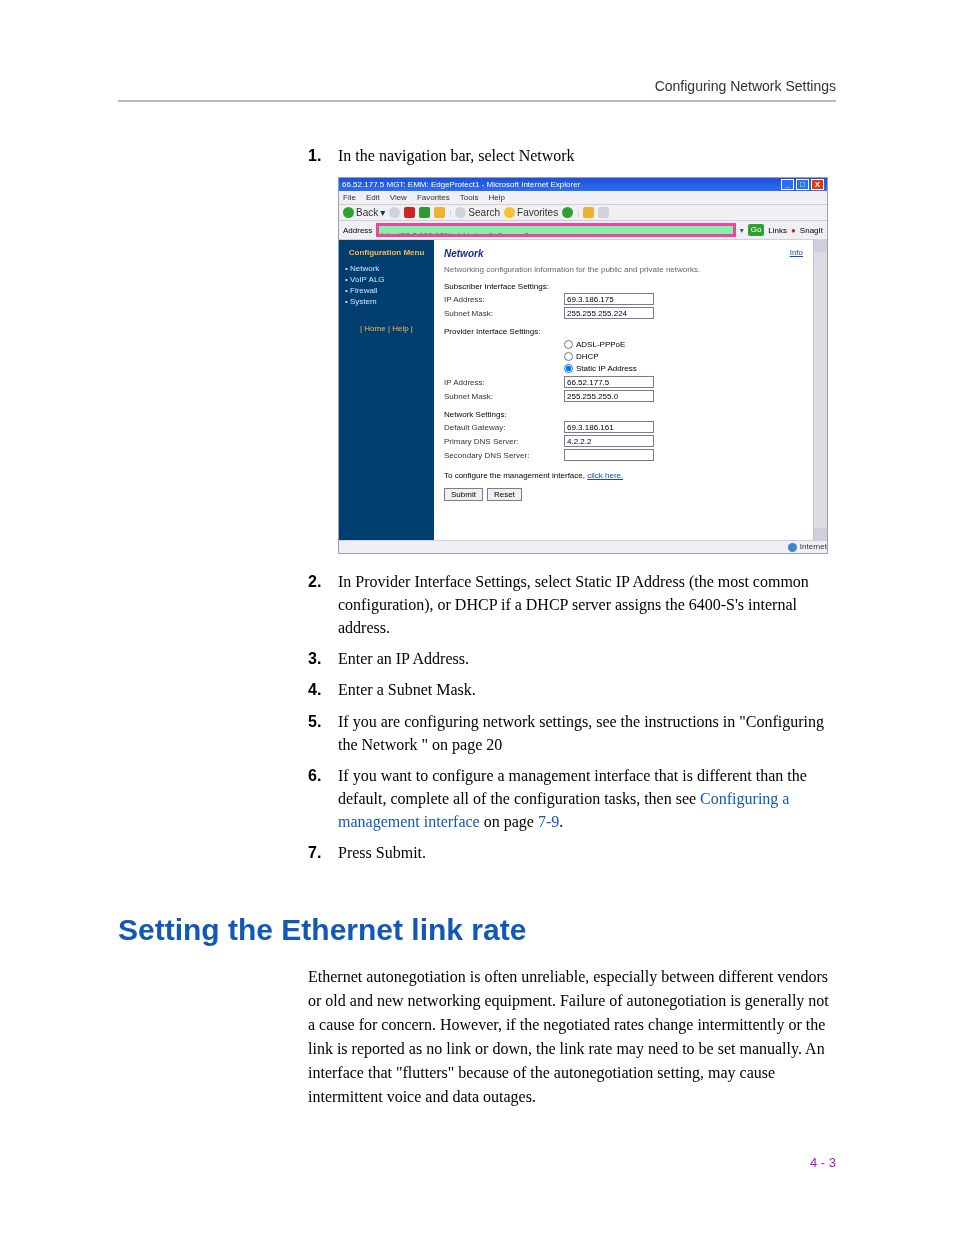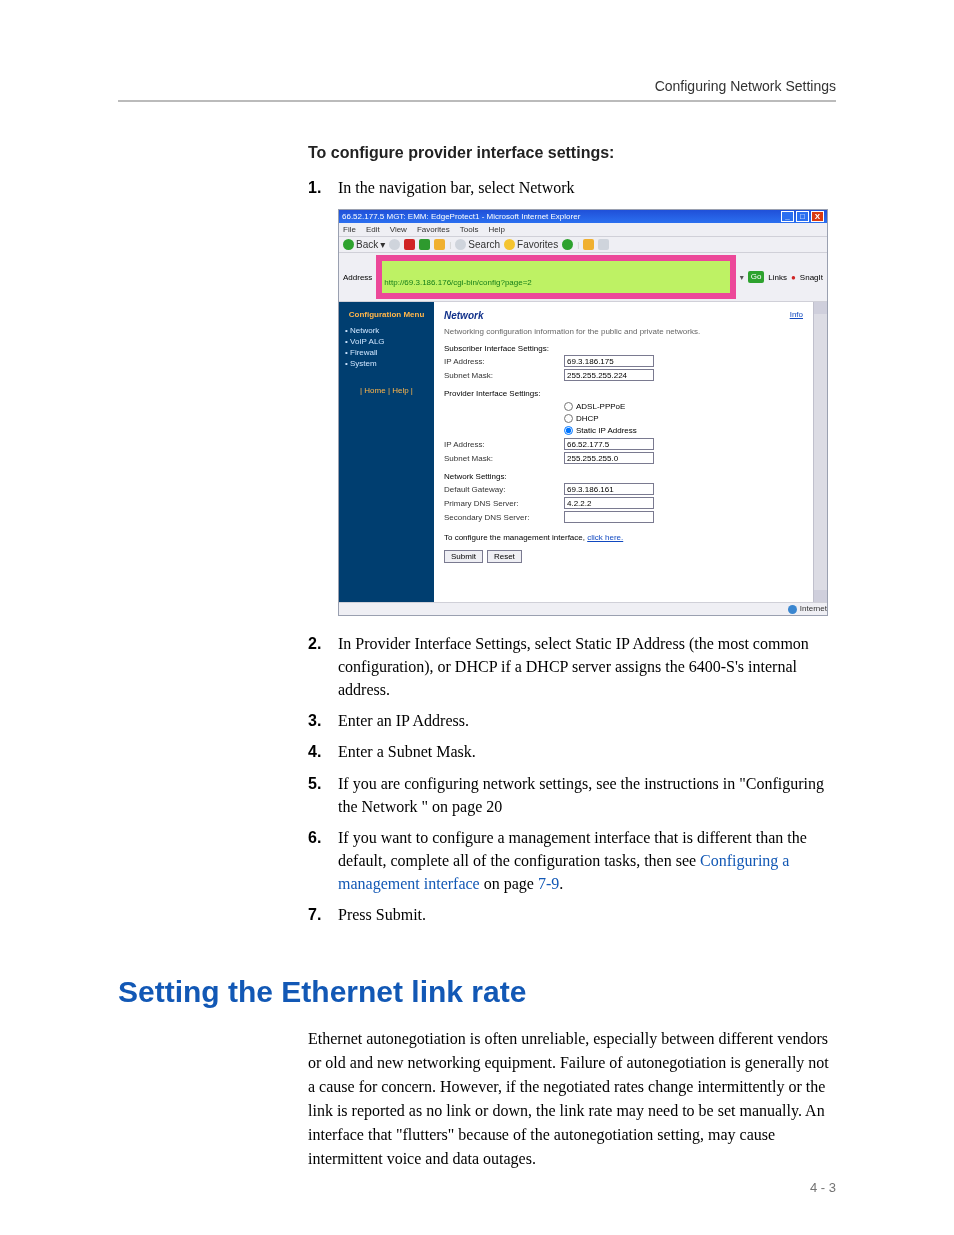--- a/index.html
+++ b/index.html
@@ -22,21 +22,21 @@
   .titlebar .wbtns { display: flex; gap: 2px; }
   .wbtn { width: 13px; height: 11px; display: inline-flex; align-items: center; justify-content: center; font-weight: bold; font-size: 8px; border: 1px solid #fff; }
   .wbtn.min { background:#2b6ff0; }
   .wbtn.max { background:#2b6ff0; }
   .wbtn.cls { background:#da3b12; }
   .menubar { background: #efeff4; padding: 2px 4px; font-size: 8px; display: flex; gap: 10px; color: #333; }
   .toolbar { background: #efeff4; padding: 2px 4px; display: flex; align-items: center; gap: 4px; border-top: 1px solid #d0d0d8; border-bottom: 1px solid #d0d0d8; }
   .tbtn { display: inline-flex; align-items: center; gap: 2px; font-size: 10px; color: #333; }
   .tbtn .ico { width: 11px; height: 11px; border-radius: 50%; display: inline-block; }
   .addrbar { background:#efeff4; padding: 2px 4px; display:flex; align-items:center; gap:4px; font-size:8px; border-bottom:1px solid #d0d0d8; }
-  .addrfield { flex:1; background:#bef264; border:6px solid #ec4899; padding:16px 2px; color:#167f1a; height:12px; line-height:12px; overflow:hidden; }
+  .addrfield { flex:1; background:#86efac; border:3px solid #ec4899; padding:4px 2px; color:#167f1a; height:12px; line-height:12px; overflow:hidden; }
   .gobtn { background:#2ea22e; color:#fff; padding:0 3px; height:12px; line-height:12px; border-radius:2px; }
   .shot-body { display:flex; min-height:300px; }
   .side { width:95px; background:#003e70; color:#fff; padding:8px 0; font-size:8px; }
   .side .cfg { color:#ffb64a; font-weight:bold; text-align:center; line-height:1.2; margin-bottom:6px; }
   .side ul { list-style:none; }
   .side li { color:#cfe6ff; margin:2px 0 2px 6px; }
   .side li::before { content:"• "; color:#cfe6ff; }
   .side .hh { color:#ffb64a; text-align:center; margin-top:18px; }
   .main { flex:1; background:#fff; padding:8px 10px 12px 10px; position:relative; }
   .main h4 { color:#11318b; font-style:italic; font-weight:bold; font-size:10px; display:inline-block; }
@@ -54,31 +54,30 @@
   .btns button { font-size:8px; padding:1px 6px; background:#efeff4; border:1px solid #7a7a90; }
   .statusbar { background:#efeff4; border-top:1px solid #d0d0d8; padding:1px 0; display:flex; justify-content:space-between; font-size:8px; color:#333; }
   .scrolltrack { width:14px; background:#dcdce4; border-left:1px solid #c0c0cc; position:relative; }
   .scrolltrack::before, .scrolltrack::after { content:""; position:absolute; left:0; right:0; height:12px; background:#cfcfdc; }
   .scrolltrack::before { top:0; }
   .scrolltrack::after { bottom:0; }
 
   
   .h1 { font-family: "Helvetica Neue", Arial, sans-serif; font-weight:600; font-size:30px; color:#1258b5; margin-top:48px; margin-bottom:18px; }
   .bodypara { margin-left:190px; font-size:16px; line-height:1.5; }
-  .footer { position:absolute; bottom:40px; right:118px; font-family: Arial, sans-serif; font-size:13px; color:#737373; }
+  .footer { position:absolute; bottom:65px; right:118px; font-family: Arial, sans-serif; font-size:13px; color:#a21caf; }
 </style>
 </head>
 <body>
 <div class="page">
 
   <div class="running-header">Configuring Network Settings</div>
   <hr class="rule">
 
   <div class="content">
-    <div class="subhead">To configure provider interface settings:</div>
 
     <ol class="steps">
       <li>
         <span class="num">1.</span>
         <span class="body">In the navigation bar, select Network</span>
       </li>
     </ol>
 
     <div class="figure">
       <div class="shot">

